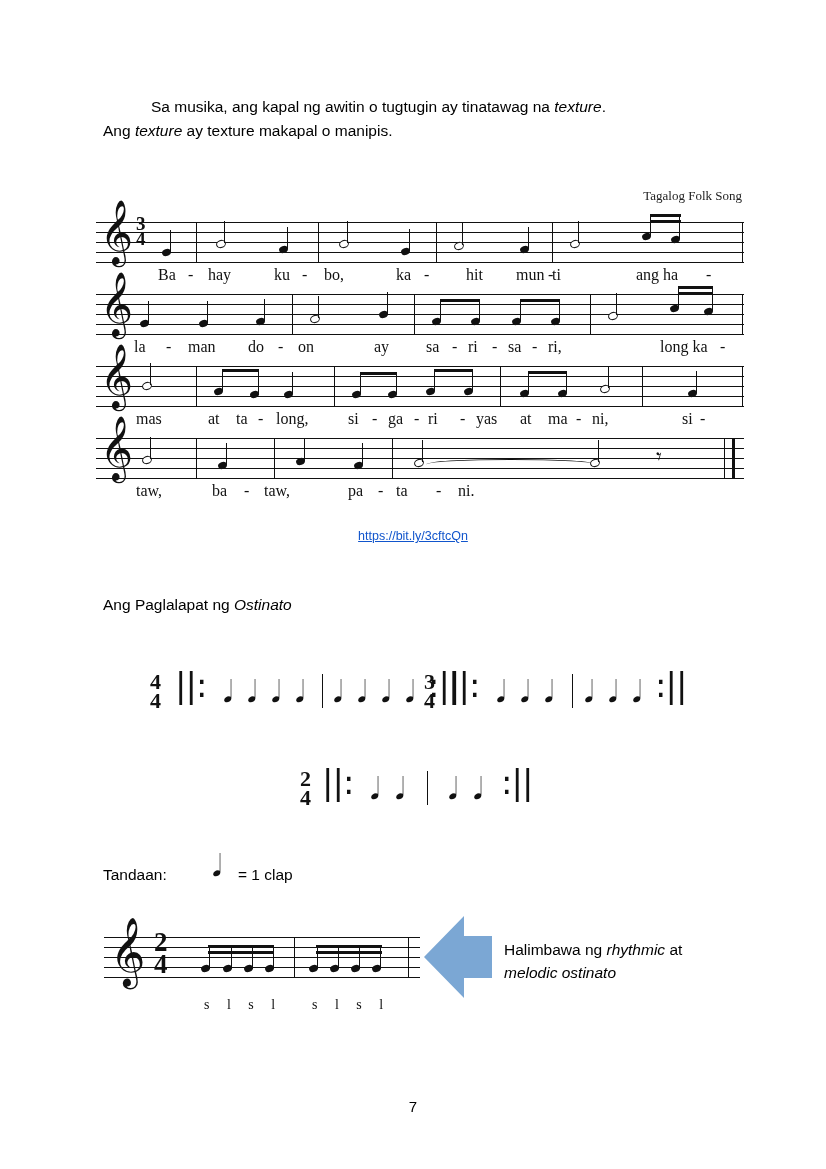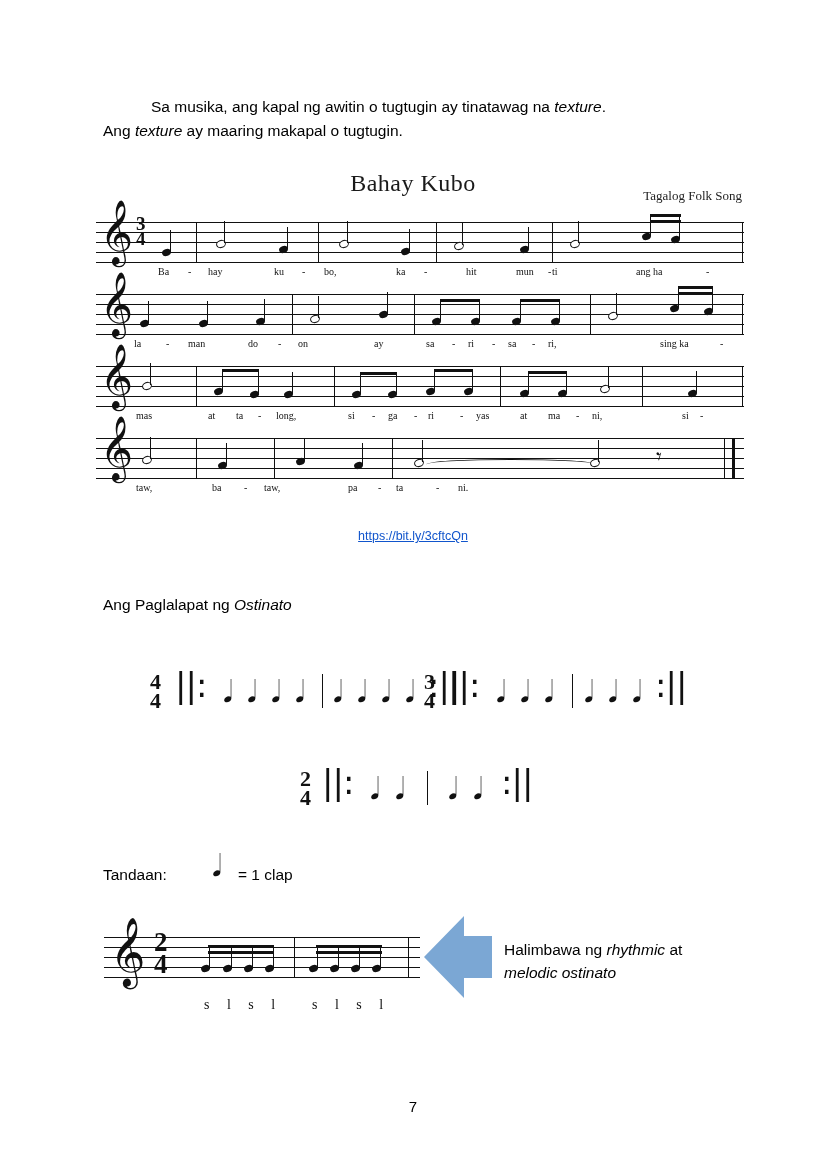--- a/index.html
+++ b/index.html
@@ -154,21 +154,21 @@
   .slur {
     position: absolute;
     border-top: 1.4px solid #111;
     border-radius: 50%;
     height: 10px;
   }
   .lyric {
     position: absolute;
     top: 50px;
     font-family: "Liberation Serif", serif;
-    font-size: 10px;
+    font-size: 16px;
     color: #111;
     white-space: nowrap;
   }
 
   .source-link {
     position: absolute;
     left: 0; right: 0;
     top: 529px;
     text-align: center;
     font-size: 12.5px;
@@ -320,24 +320,23 @@
     letter-spacing: 1.5px;
   }
 </style>
 </head>
 <body>
 
 <div class="page">
 
   <div class="intro">
     <span class="indent"></span><span>Sa musika, ang kapal ng awitin o tugtugin ay tinatawag na </span><span class="ital">texture</span><span>.</span><br>
-    <span>Ang </span><span class="ital">texture</span><span> ay maaring makapal o tugtugin.</span>
-  </div>
-
-  <div class="song-title">Bahay Kubo</div>
+    <span>Ang </span><span class="ital">texture</span><span> ay texture makapal o manipis.</span>
+  </div>
+
   <div class="song-credit">Tagalog Folk Song</div>
 
   <div class="score">
 
     <div class="staff-sys">
       <div class="staff-lines">
           <i></i>
           <i></i>
           <i></i>
           <i></i>
@@ -443,21 +442,21 @@
       <div class="lyric" style="left:182px;">-</div>
       <div class="lyric" style="left:202px;">on</div>
       <div class="lyric" style="left:278px;">ay</div>
       <div class="lyric" style="left:330px;">sa</div>
       <div class="lyric" style="left:356px;">-</div>
       <div class="lyric" style="left:372px;">ri</div>
       <div class="lyric" style="left:396px;">-</div>
       <div class="lyric" style="left:412px;">sa</div>
       <div class="lyric" style="left:436px;">-</div>
       <div class="lyric" style="left:452px;">ri,</div>
-      <div class="lyric" style="left:564px;">sing  ka</div>
+      <div class="lyric" style="left:564px;">long  ka</div>
       <div class="lyric" style="left:624px;">-</div>
     </div>
 
     <div class="staff-sys">
       <div class="staff-lines">
           <i></i>
           <i></i>
           <i></i>
           <i></i>
           <i></i>

